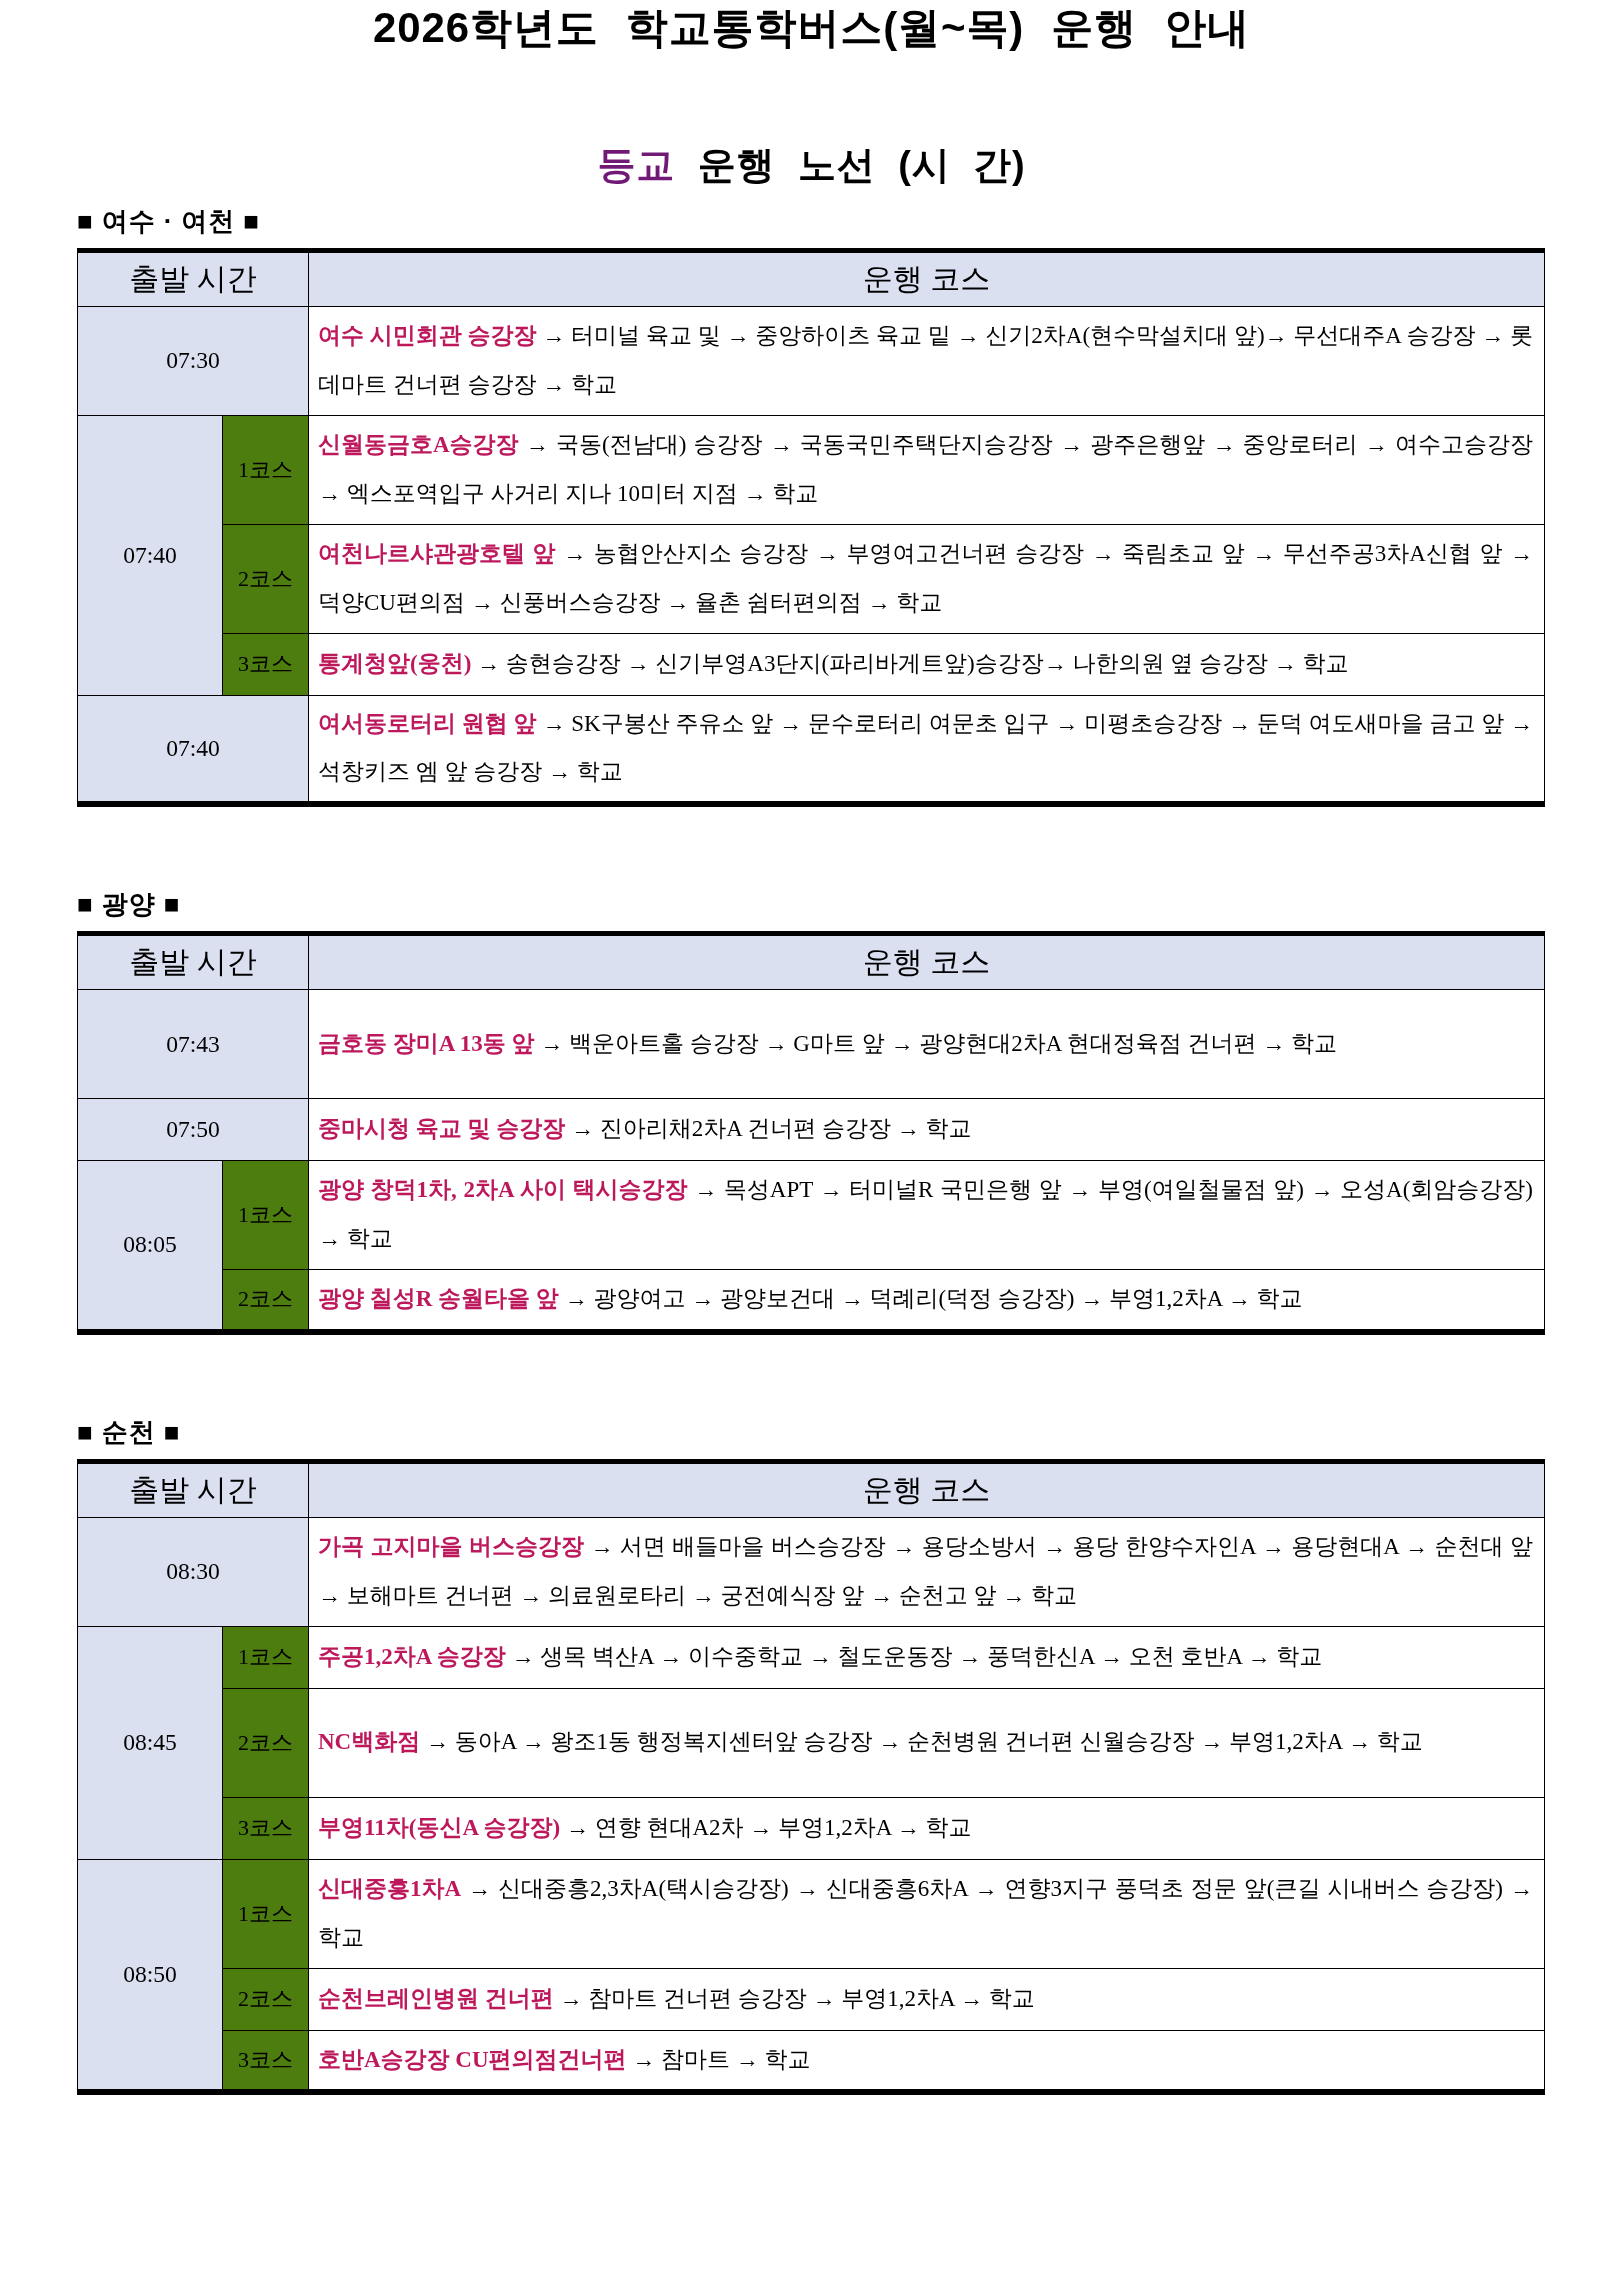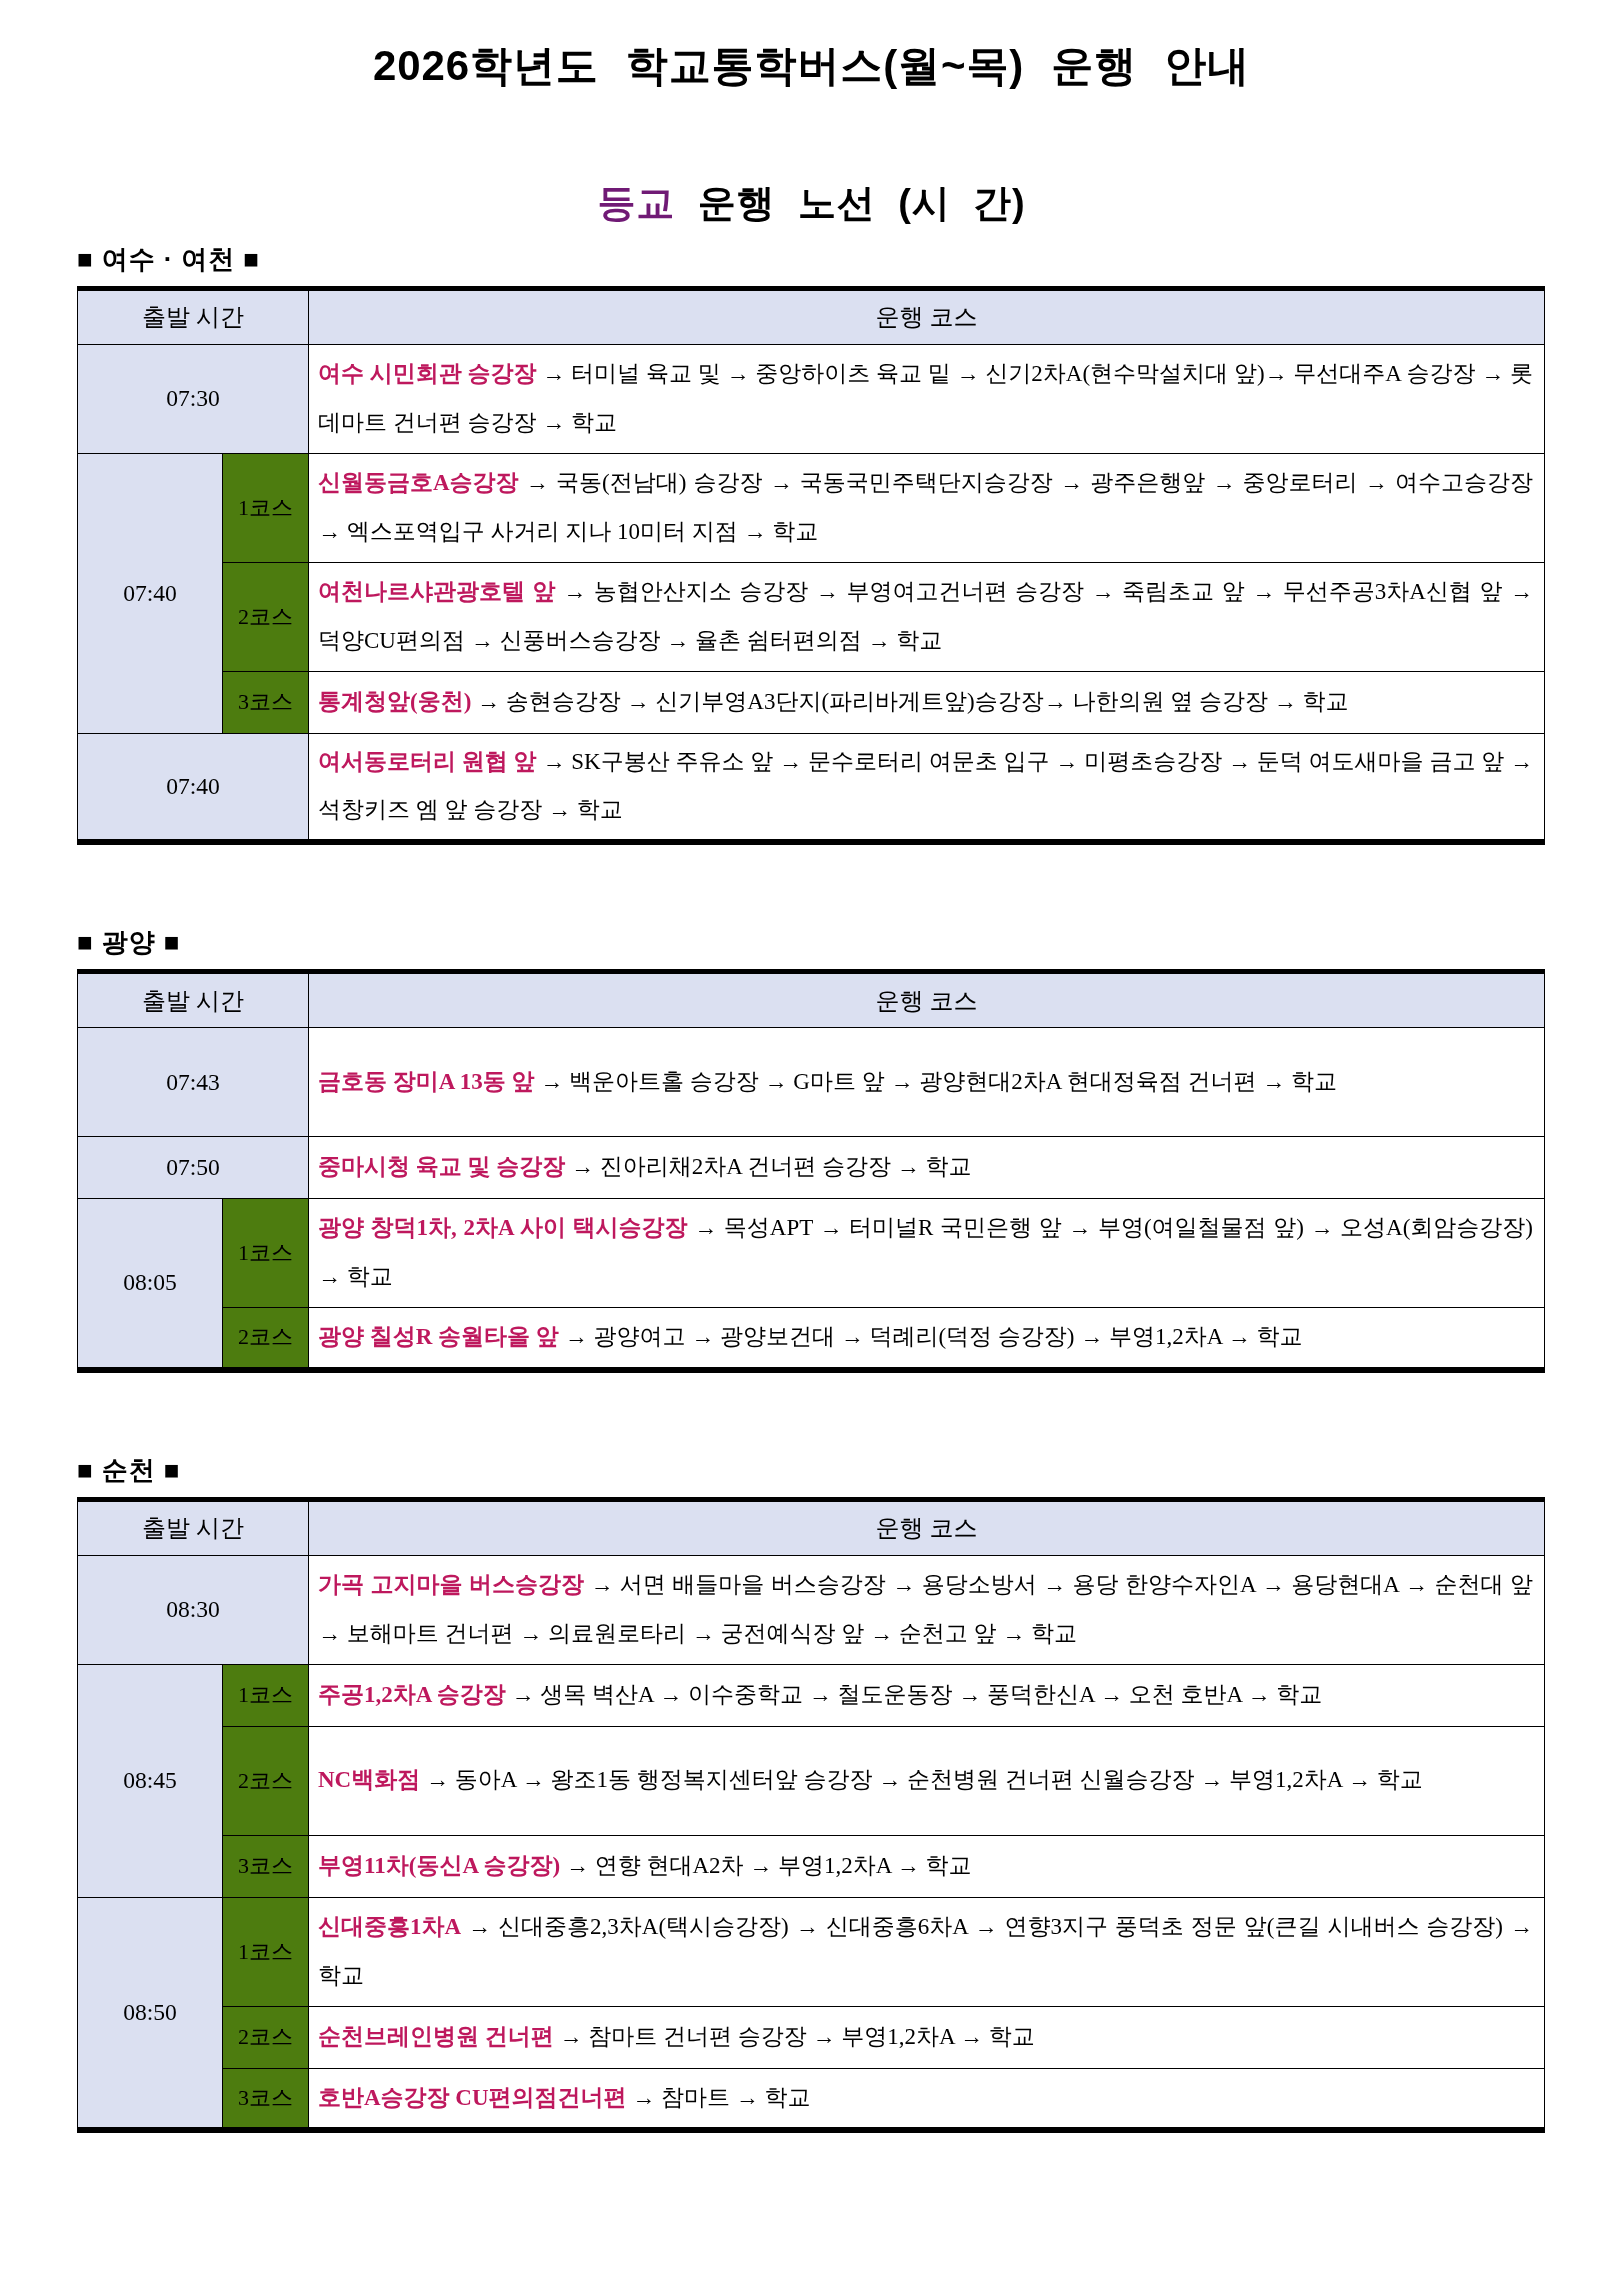--- a/index.html
+++ b/index.html
@@ -7,21 +7,20 @@
     padding: 0;
     background: #ffffff;
   }
   body {
     width: 1623px;
     min-height: 2294px;
     font-family: "Liberation Serif", "DejaVu Serif", serif;
     color: #000000;
   }
   .doc {
-    padding-top: 38px;
   }
   .doc-title {
     text-align: center;
     font-family: "Liberation Sans", "DejaVu Sans", sans-serif;
     font-size: 42px;
     font-weight: bold;
     letter-spacing: 0.9px;
     word-spacing: 14.5px;
     margin: 0 0 84px 0;
   }
@@ -56,21 +55,21 @@
   table.route-table td, table.route-table th {
     border: 1.4px solid #000;
     vertical-align: middle;
   }
   tr.hdr { height: 56px; }
   tr.r1 { height: 62px; }
   tr.r2 { height: 109px; }
   th.time-h, th.course-h {
     background: #dbe0f1;
     font-weight: normal;
-    font-size: 24px;
+    font-size: 30px;
     text-align: center;
     border-bottom: 2.7px solid #000;
   }
   td.time {
     background: #dbe0f1;
     font-size: 23.6px;
     text-align: center;
   }
   td.label {
     background: #4d7c0f;

